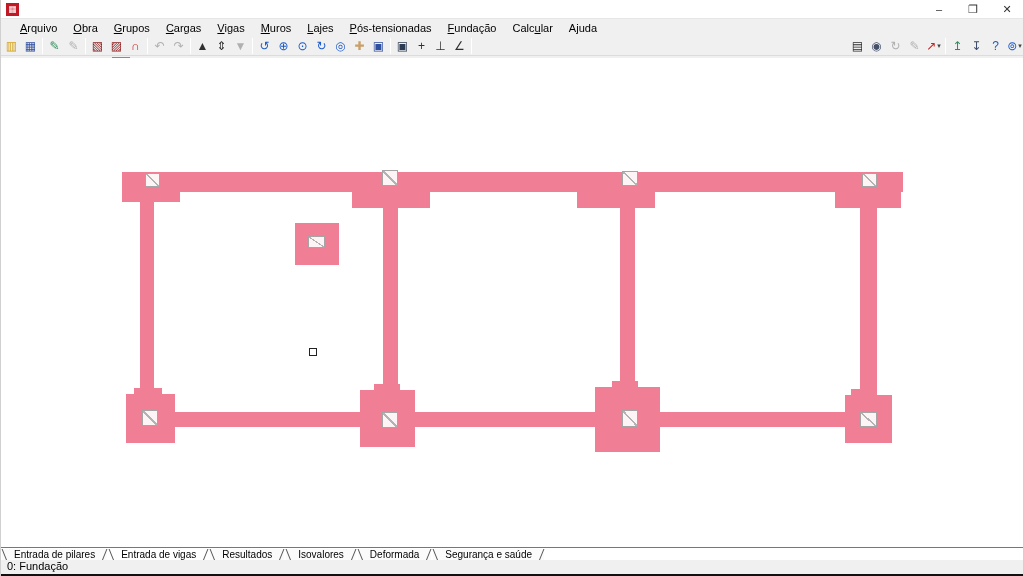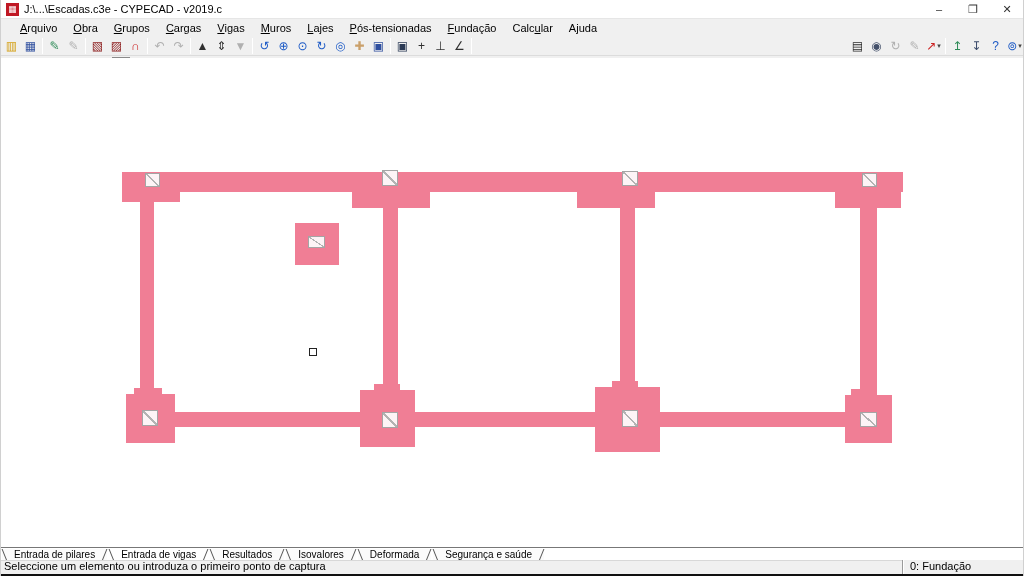--- a/index.html
+++ b/index.html
@@ -51,21 +51,20 @@
   .status-right { flex:1; height:14px; line-height:13px; padding-left:6px; border-left:1px solid #fff; color:#000; white-space:nowrap; }
   .bstrip { position:absolute; left:0; top:574px; width:1024px; height:2px; background:#101010; }
 
   .frame { position:absolute; inset:0; border-left:1px solid #d0d0d0; border-right:1px solid #d0d0d0; pointer-events:none; }
 </style>
 </head>
 <body>
 
 <div class="titlebar">
   <div class="appicon">▦</div>
-  <div class="title-text">J:\...\Escadas.c3e - CYPECAD - v2019.c</div>
   <div class="win-controls">
     <div class="win-btn">–</div>
     <div class="win-btn">❐</div>
     <div class="win-btn">✕</div>
   </div>
 </div>
 
 <div class="menubar" id="menubar">
     <span class="menu-item"><u>A</u>rquivo</span>
     <span class="menu-item"><u>O</u>bra</span>
@@ -409,17 +408,16 @@
       <i></i>
     </div>
     <div class="pcursor" style="left: 309px; top: 290px; width: 8px; height: 8px;"></div>
   </div>
 
 <div class="tabsrow">
     <div class="tabs-inner" id="tabsrow"><span class="tab"><span class="lbl">Entrada de pilares</span></span><span class="tab active"><span class="lbl">Entrada de vigas</span></span><span class="tab"><span class="lbl">Resultados</span></span><span class="tab"><span class="lbl">Isovalores</span></span><span class="tab"><span class="lbl">Deformada</span></span><span class="tab"><span class="lbl">Segurança e saúde</span></span></div>
   </div>
 
 <div class="statusbar">
-  <div class="status-left">Seleccione um elemento ou introduza o primeiro ponto de captura</div>
   <div class="status-right">0: Fundação</div>
 </div>
 <div class="bstrip"></div>
 <div class="frame"></div>
 
 </body></html>

